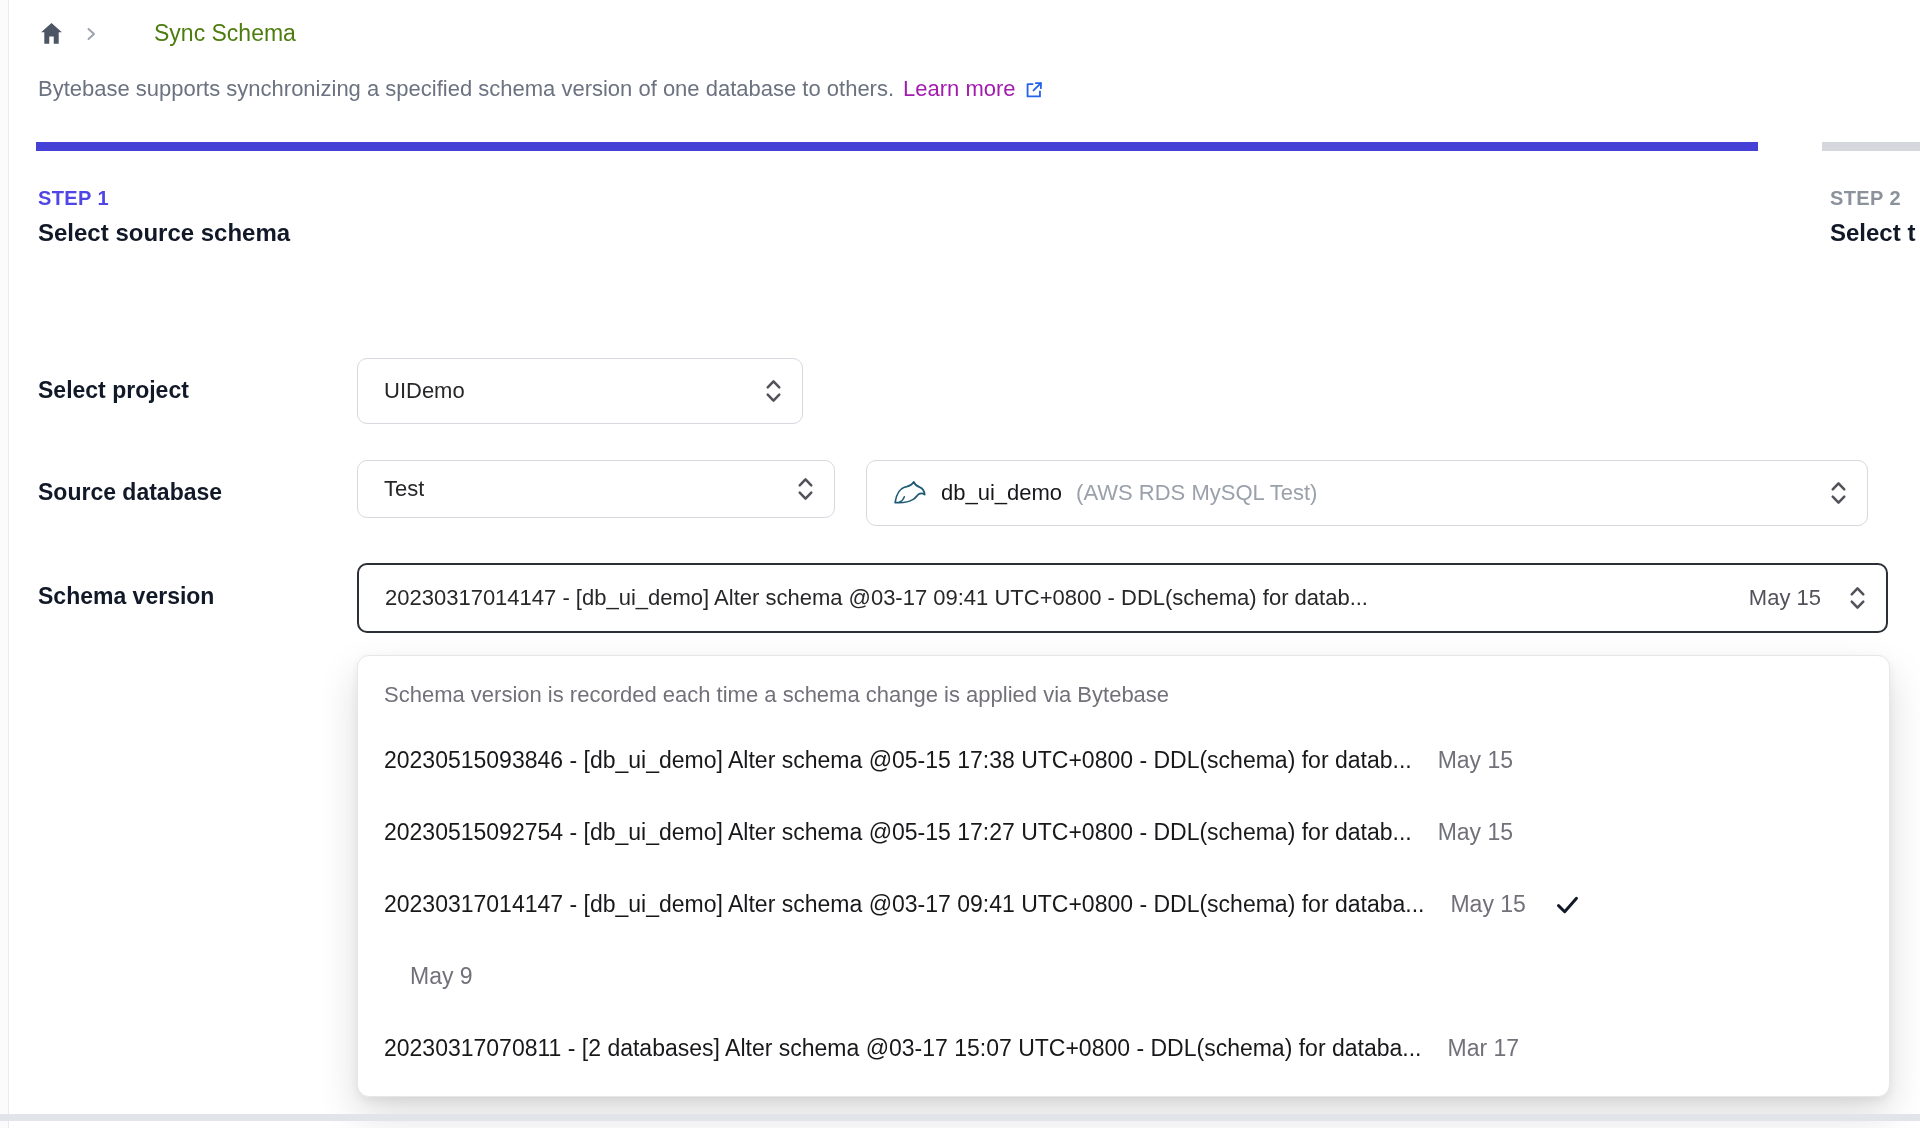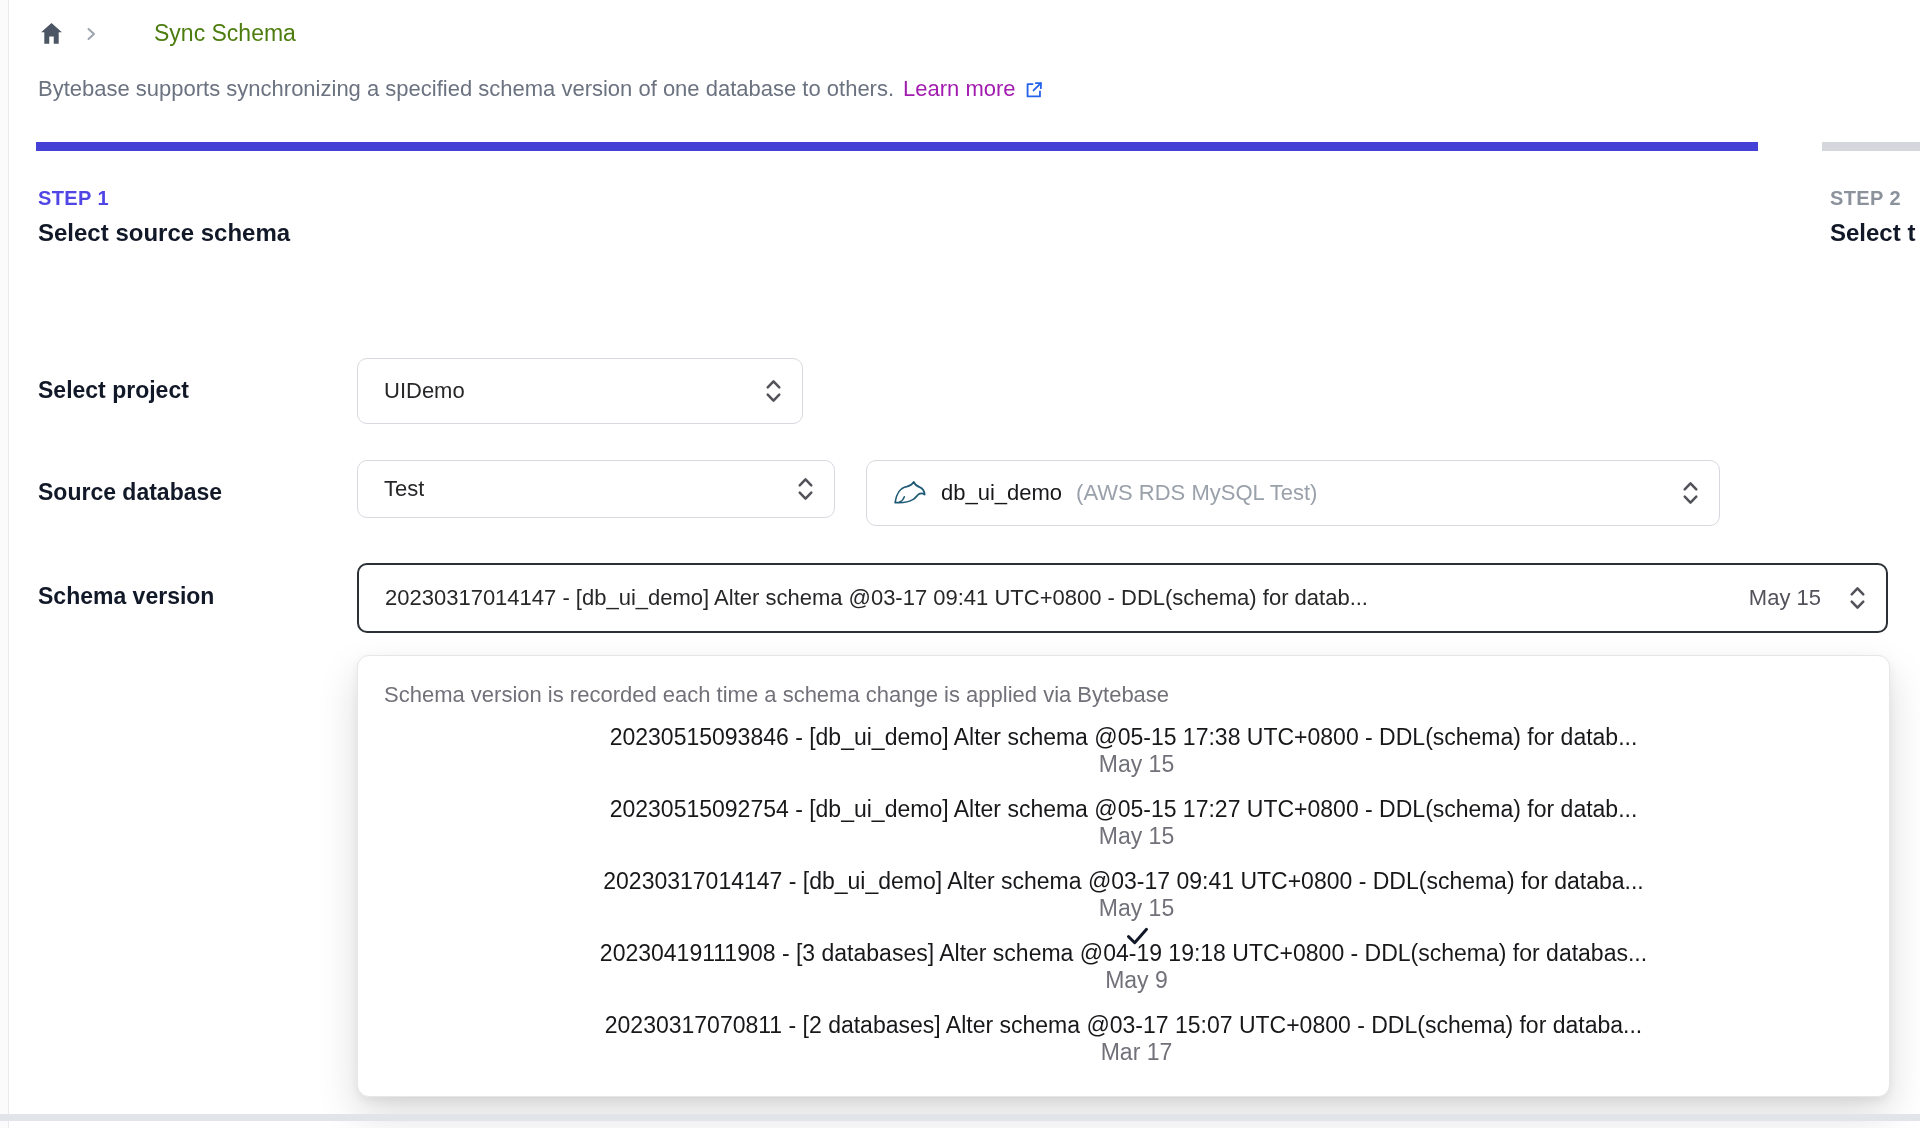--- a/index.html
+++ b/index.html
@@ -41,38 +41,38 @@
   
   .field-label { position:absolute; left:38px; font-size:23px; font-weight:700; color:#111827; }
 
   
   .select { position:absolute; display:flex; align-items:center; background:#fff;
     border:1px solid #d6d9de; border-radius:10px; padding:0 18px 0 26px; cursor:pointer; }
   .select .value { font-size:22px; color:#27272a; white-space:nowrap; overflow:hidden; }
   .sort-chevrons { width:21px; height:30px; flex:none; margin-left:auto; }
   .sel-project { left:357px; top:358px; width:446px; height:66px; }
   .sel-env     { left:357px; top:460px; width:478px; height:58px; }
-  .sel-db      { left:866px; top:460px; width:854px; height:66px; gap:14px; }
+  .sel-db      { left:866px; top:460px; width:1002px; height:66px; gap:14px; }
   .sel-db .db-name { font-size:22px; color:#18181b; font-weight:500; white-space:nowrap; }
   .sel-db .db-detail { font-size:22px; color:#9aa1ab; white-space:nowrap; }
   .mysql-icon { width:34px; height:26px; flex:none; }
   .sel-version { left:357px; top:563px; width:1531px; height:70px; border:2px solid #2b2f36; }
   .sel-version .value { flex:1; color:#27272a; }
   .sel-version .sel-date { font-size:22px; color:#52525b; margin-left:20px; white-space:nowrap; }
   .sel-version .sort-chevrons { margin-left:26px; }
 
   
   .panel { position:absolute; left:357px; top:655px; width:1533px; height:442px;
     background:#fff; border:1px solid #e5e7eb; border-radius:12px;
     box-shadow:0 18px 42px rgba(0,0,0,0.14), 0 4px 10px rgba(0,0,0,0.06);
     padding-top:10px; overflow:hidden;text-align:right; }
   .panel-help { height:58px; display:flex; align-items:center; padding:0 26px;
     font-size:22px; color:#71717a; }
   .option { height:72px; display:flex; align-items:center; padding:0 26px;
-    font-size:23px; color:#18181b; cursor:pointer; white-space:nowrap;flex-direction:column; }
+    font-size:23px; color:#18181b; cursor:pointer; white-space:nowrap; }
   .option .opt-date { color:#71717a; margin-left:26px; }
   .option .check-icon { width:27px; height:27px; margin-left:28px; flex:none; }
 </style>
 </head>
 <body>
 
 <div class="root">
 
   <div class="gutter"></div>
 
@@ -161,21 +161,20 @@
 
     <div class="option">
       <span>20230317014147 - [db_ui_demo] Alter schema @03-17 09:41 UTC+0800 - DDL(schema) for databa...</span>
       <span class="opt-date">May 15</span>
       <svg class="check-icon" viewBox="0 0 24 24">
         <path d="M4 13 L9.5 18.5 L20 6.5" fill="none" stroke="#111827" stroke-width="2.6" stroke-linecap="round" stroke-linejoin="round"></path>
       </svg>
     </div>
 
     <div class="option">
-      <span>20230419111908 - [3 databases] Alter schema @04-19 19:18 UTC+0800 - DDL(schema) for databas...</span>
       <span class="opt-date">May 9</span>
     </div>
 
     <div class="option">
       <span>20230317070811 - [2 databases] Alter schema @03-17 15:07 UTC+0800 - DDL(schema) for databa...</span>
       <span class="opt-date">Mar 17</span>
     </div>
   </div>
 
   <div class="bottom-rule"></div>

